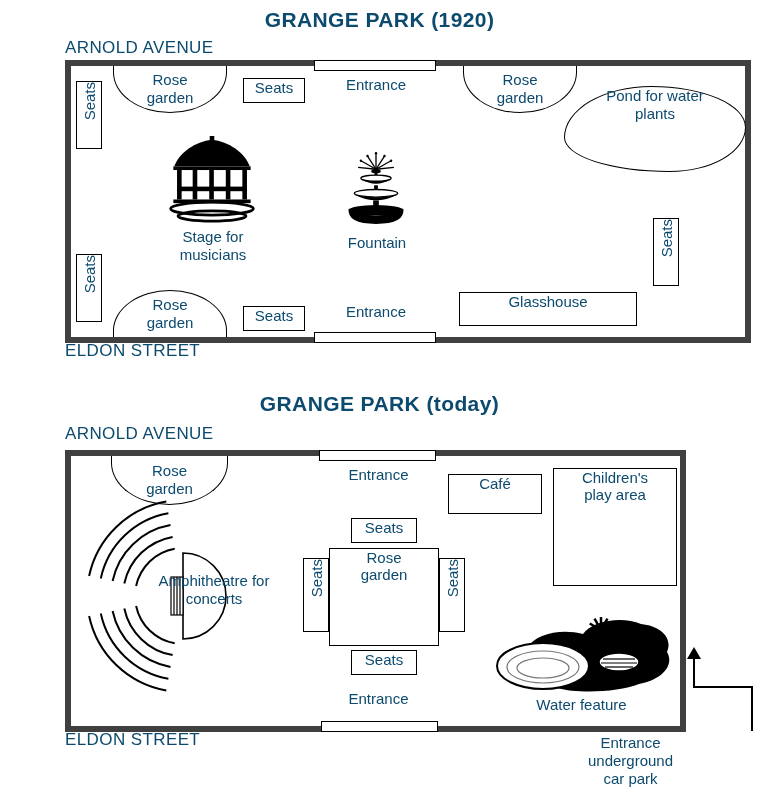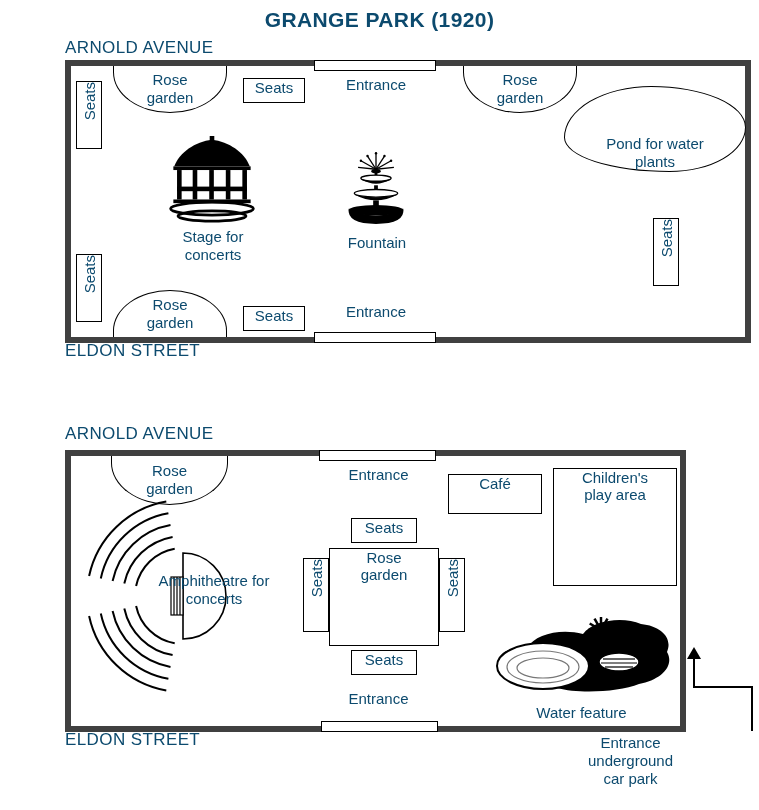--- a/index.html
+++ b/index.html
@@ -16,21 +16,21 @@
   .lbl { position:absolute; font-size:15px; line-height:18px; text-align:center;
          display:flex; justify-content:center; align-items:flex-start; }
   .lbl span, .box span, .dome span, .pond span { display:inline-block; }
   .dome { position:absolute; border:1.8px solid #000; background:#fff; display:flex;
           align-items:center; justify-content:center; font-size:15px; line-height:18px;
           text-align:center; }
   .dome-top { top:0; border-top:none; border-radius:0 0 55% 55% / 0 0 95% 95%; }
   .dome-bottom { bottom:0; border-bottom:none; border-radius:55% 55% 0 0 / 95% 95% 0 0; }
   .pond { position:absolute; border:1.8px solid #000; background:#fff;
           border-radius:48% 52% 42% 58% / 60% 48% 52% 40%;
-          display:flex; align-items:flex-end; justify-content:center;
+          display:flex; align-items:flex-start; justify-content:center;
           font-size:15px; line-height:18px; text-align:center; }
   .gate { position:absolute; background:#fff; border:1.5px solid #000; }
   .icon { position:absolute; }
   .icon svg { width:100%; height:100%; display:block; }
 </style>
 </head>
 <body>
 
 <div class="page">
 
@@ -76,21 +76,21 @@
         <rect x="65" y="37" width="5" height="32" fill="#000"></rect>
         <rect x="83" y="37" width="5" height="32" fill="#000"></rect>
         <rect x="12" y="55" width="76" height="5" fill="#000"></rect>
         <rect x="8" y="69" width="84" height="4" fill="#000"></rect>
         <ellipse cx="50" cy="79" rx="45" ry="7" fill="none" stroke="#000" stroke-width="3"></ellipse>
         <ellipse cx="50" cy="87" rx="37" ry="5.5" fill="none" stroke="#000" stroke-width="3"></ellipse>
       </svg>
     </div>
 
     <div class="lbl" style="left:72px; top:162px; width:140px;">
-      <span style="width:84px;">Stage for concerts</span>
+      <span style="width:84px;">Stage for musicians</span>
     </div>
 
     <div class="icon" style="left:272px; top:84px; width:66px; height:80px;">
       <svg viewBox="0 0 70 84">
         <g stroke="#000" stroke-width="1.4">
           <line x1="35" y1="20" x2="35" y2="3"></line>
           <line x1="35" y1="20" x2="26" y2="6"></line>
           <line x1="35" y1="20" x2="44" y2="6"></line>
           <line x1="35" y1="20" x2="19" y2="11"></line>
           <line x1="35" y1="20" x2="51" y2="11"></line>
@@ -134,24 +134,28 @@
     <div class="box" style="left:172px; top:240px; width:60px; height:23px;">
       <span>Seats</span>
     </div>
 
     <div class="lbl" style="left:240px; top:237px; width:130px;">
       <span>Entrance</span>
     </div>
 
     <div class="gate" style="left:243px; bottom:-6px; width:120px; height:9px;"></div>
 
+    <div class="box" style="left:388px; top:226px; width:176px; height:32px;">
+      <span>Glasshouse</span>
+    </div>
   </div>
 
   <div class="street" style="top:341px; left:65px; width:678px;">ELDON STREET</div>
 
+  <div class="map-title" style="top:392px;">GRANGE PARK (today)</div>
   <div class="street" style="top:424px; left:65px; width:613px;">ARNOLD AVENUE</div>
 
   <div class="park" style="left:65px; top:450px; width:609px; height:270px;">
 
     <div class="dome dome-top" style="left:40px; width:115px; height:48px;">
       <span style="width:58px;">Rose garden</span>
     </div>
 
     <div class="gate" style="left:248px; top:-6px; width:115px; height:9px;"></div>
 
@@ -245,21 +249,21 @@
         <ellipse cx="60" cy="54" rx="26" ry="10" fill="none" stroke="#777" stroke-width="1.2"></ellipse>
         <ellipse cx="136" cy="48" rx="20" ry="9" fill="#fff" stroke="#000" stroke-width="1.5"></ellipse>
         <g stroke="#000" stroke-width="1.2">
           <line x1="120" y1="45" x2="152" y2="45"></line>
           <line x1="118" y1="49" x2="154" y2="49"></line>
           <line x1="122" y1="53" x2="150" y2="53"></line>
         </g>
       </svg>
     </div>
 
-    <div class="lbl" style="left:428px; top:248px; width:165px;text-align:right;">
+    <div class="lbl" style="left:428px; top:240px; width:165px;text-align:right;">
       <span>Water feature</span>
     </div>
   </div>
 
   <div class="street" style="top:730px; left:65px; width:613px;">ELDON STREET</div>
 
   <div class="icon" style="left:670px; top:645px; width:88px; height:92px;">
     <svg viewBox="0 0 88 92">
       <polyline points="82,86 82,42 24,42 24,12" fill="none" stroke="#000" stroke-width="2"></polyline>
       <polygon points="24,2 17,14 31,14" fill="#000"></polygon>

